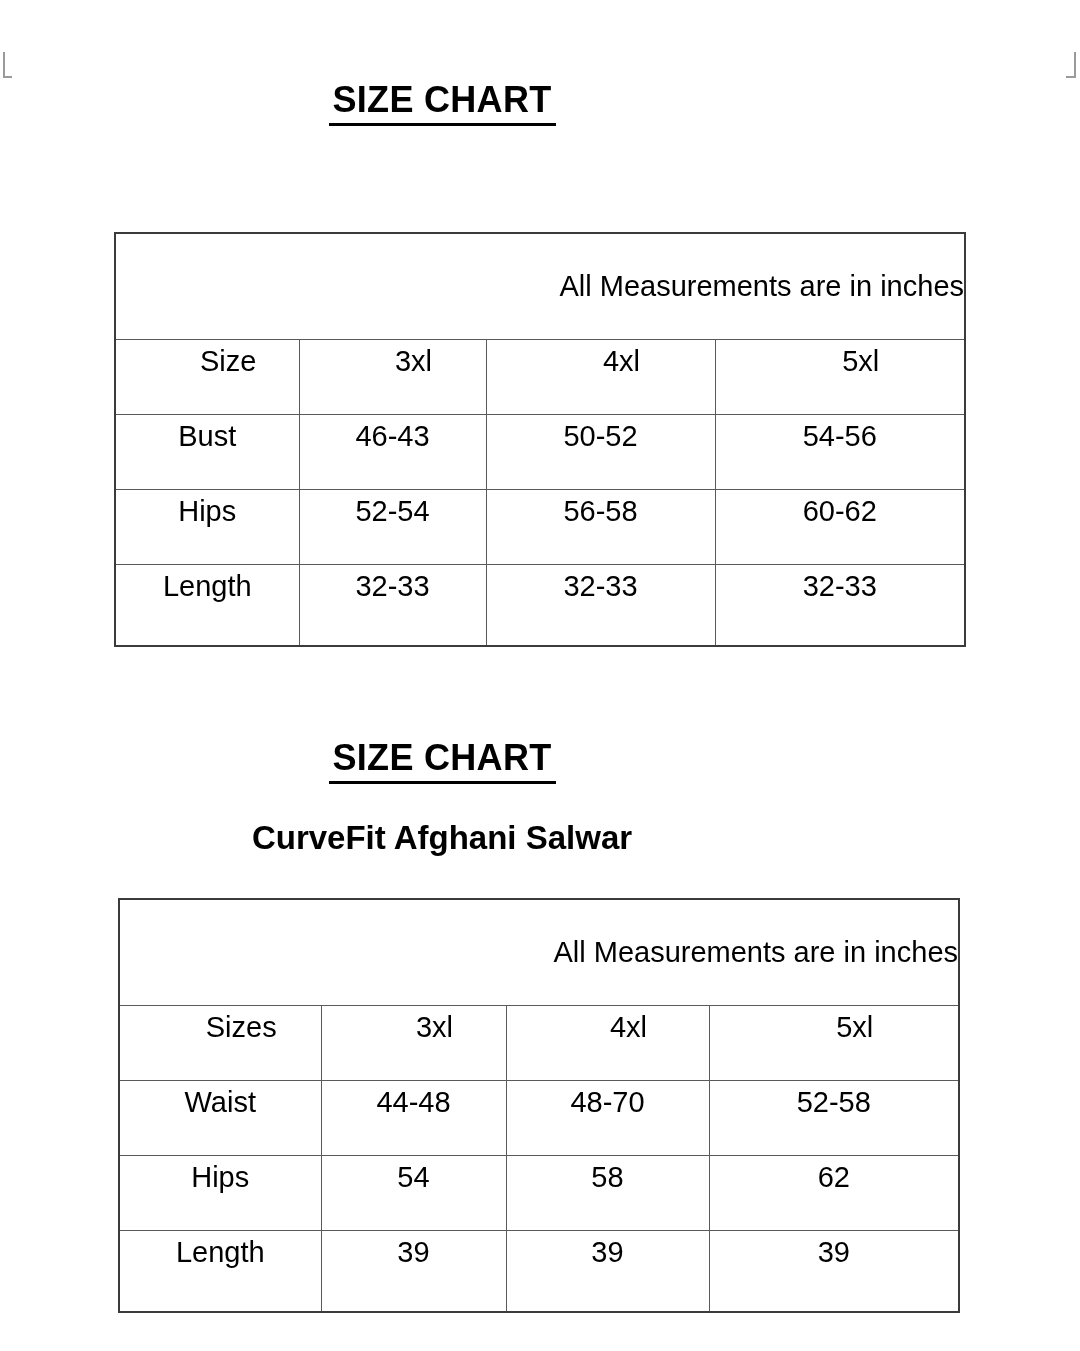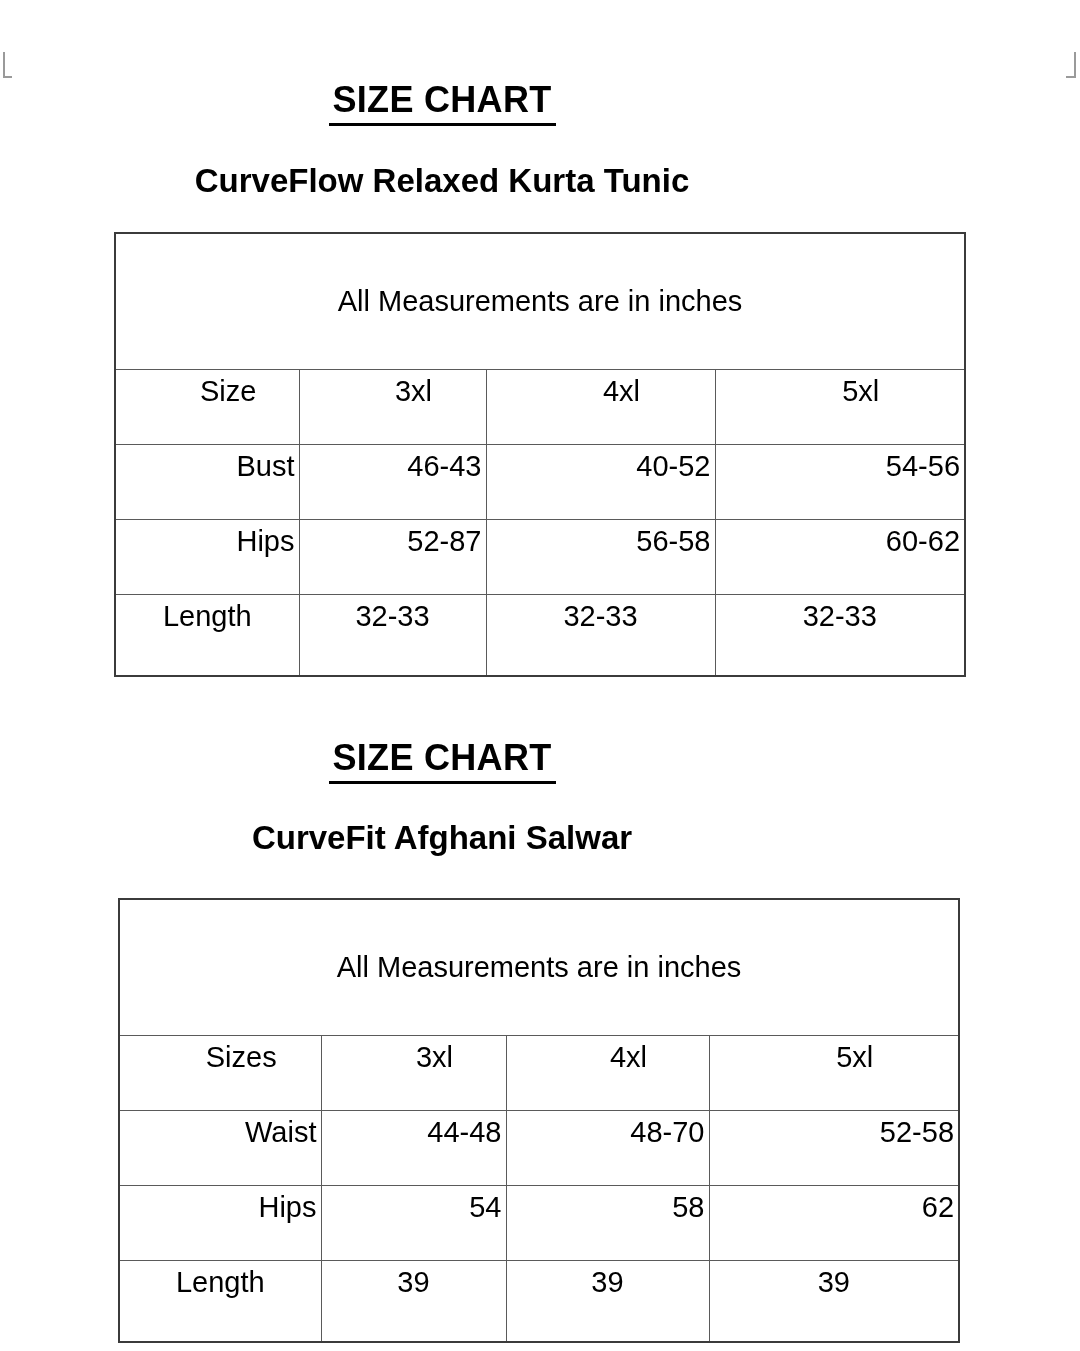--- a/index.html
+++ b/index.html
@@ -100,27 +100,28 @@
     padding: 6px 4px 0 4px;
     font-size: 29px;
     font-weight: 400;
     line-height: 1.05;
   }
   table.size-table td.banner {
     border-left: none;
     border-right: none;
     border-top: none;
     vertical-align: middle;
-    padding: 15px;
+    padding: 0;
+    text-align: right;
   }
   table.size-table tr.banner-row td {
     height: 105px;
   }
   table.size-table tr.head-row td { height: 68px; padding-left: 46px; }
-  table.size-table tr.data-row td { height: 68px; text-align: right; }
+  table.size-table tr.data-row td { height: 68px; }
   table.size-table tr.last-row td { height: 74px; }
 
   
   table.size-table.t1 col.c0 { width: 184px; }
   table.size-table.t1 col.c1 { width: 187px; }
   table.size-table.t1 col.c2 { width: 229px; }
   table.size-table.t1 col.c3 { width: 250px; }
 
   
   table.size-table.t2 col.c0 { width: 202px; }
@@ -131,21 +132,20 @@
 </head>
 <body>
 
 <div class="crop-mark left"></div>
 <div class="crop-foot left"></div>
 <div class="crop-mark right"></div>
 <div class="crop-foot right"></div>
 
 <div class="section one">
   <h1 class="chart-title"><span class="ul">SIZE CHART</span></h1>
-  <h2 class="chart-subtitle">CurveFlow Relaxed Kurta Tunic</h2>
 </div>
 
 <div class="table-wrap t1">
   <table class="size-table t1">
     <colgroup>
       <col class="c0">
         <col class="c1">
         <col class="c2">
         <col class="c3">
     </colgroup>
@@ -155,26 +155,26 @@
       </tr>
       <tr class="head-row">
         <td>Size</td>
         <td>3xl</td>
         <td>4xl</td>
         <td>5xl</td>
       </tr>
       <tr class="data-row">
         <td>Bust</td>
         <td>46-43</td>
-        <td>40-52</td>
+        <td>50-52</td>
         <td>54-56</td>
       </tr>
       <tr class="data-row">
         <td>Hips</td>
-        <td>52-87</td>
+        <td>52-54</td>
         <td>56-58</td>
         <td>60-62</td>
       </tr>
       <tr class="last-row">
         <td>Length</td>
         <td>32-33</td>
         <td>32-33</td>
         <td>32-33</td>
       </tr>
     </tbody>

